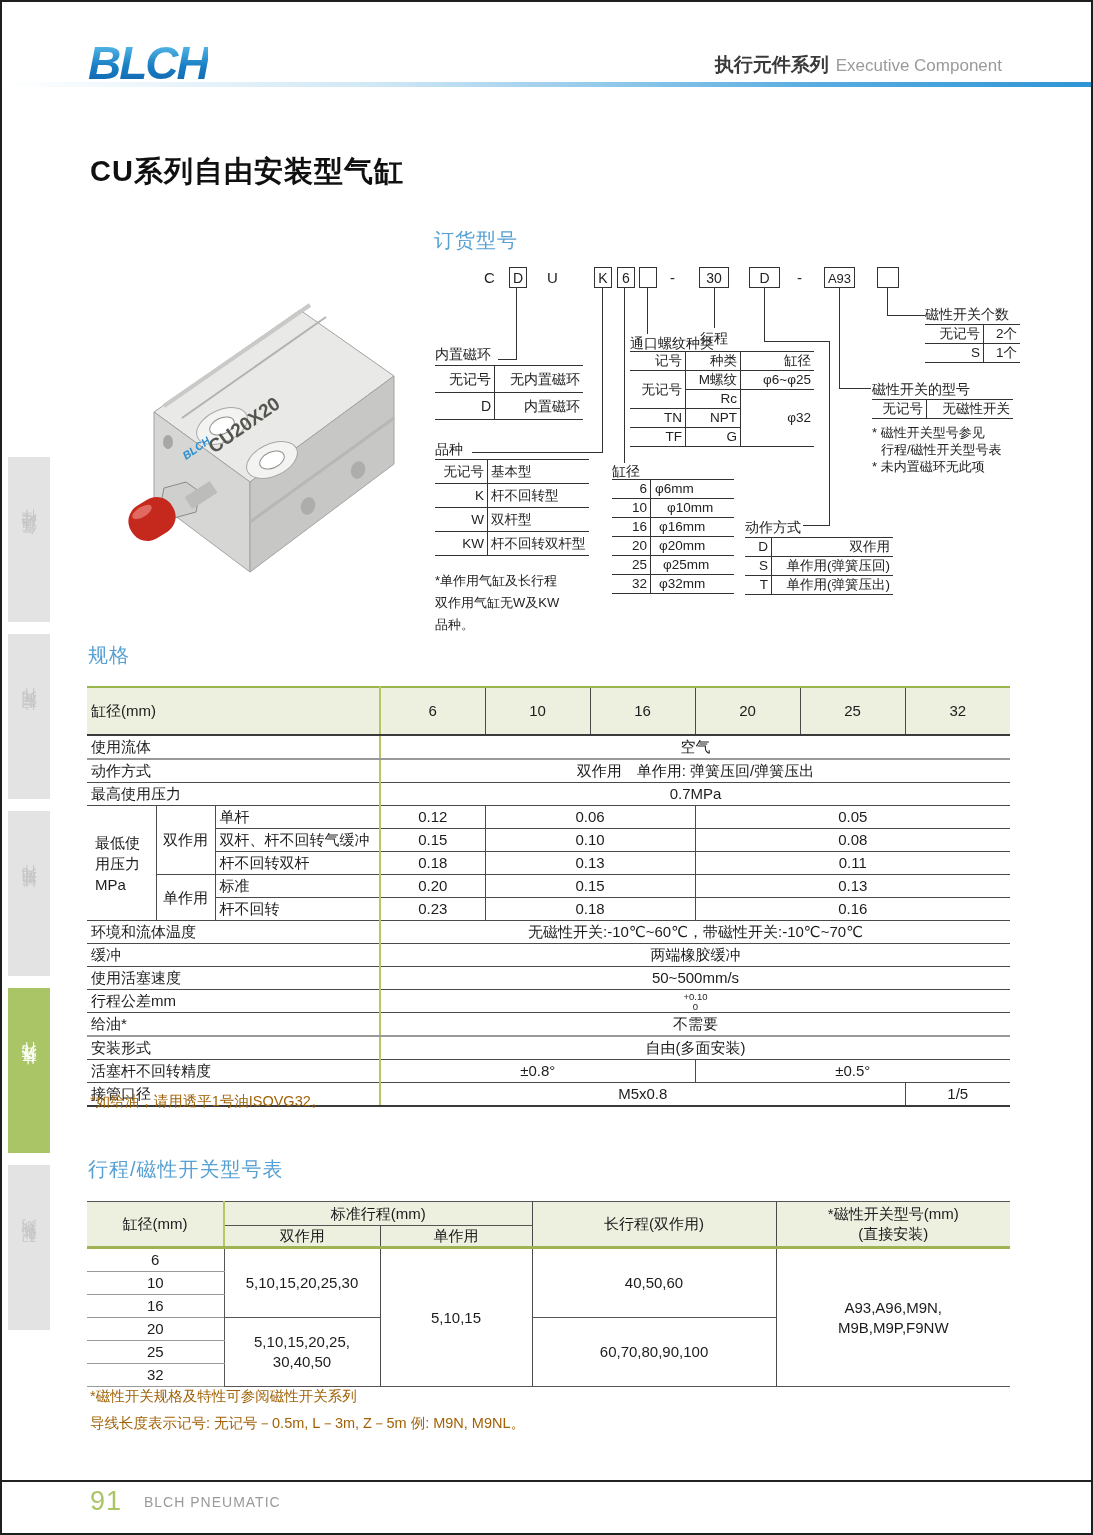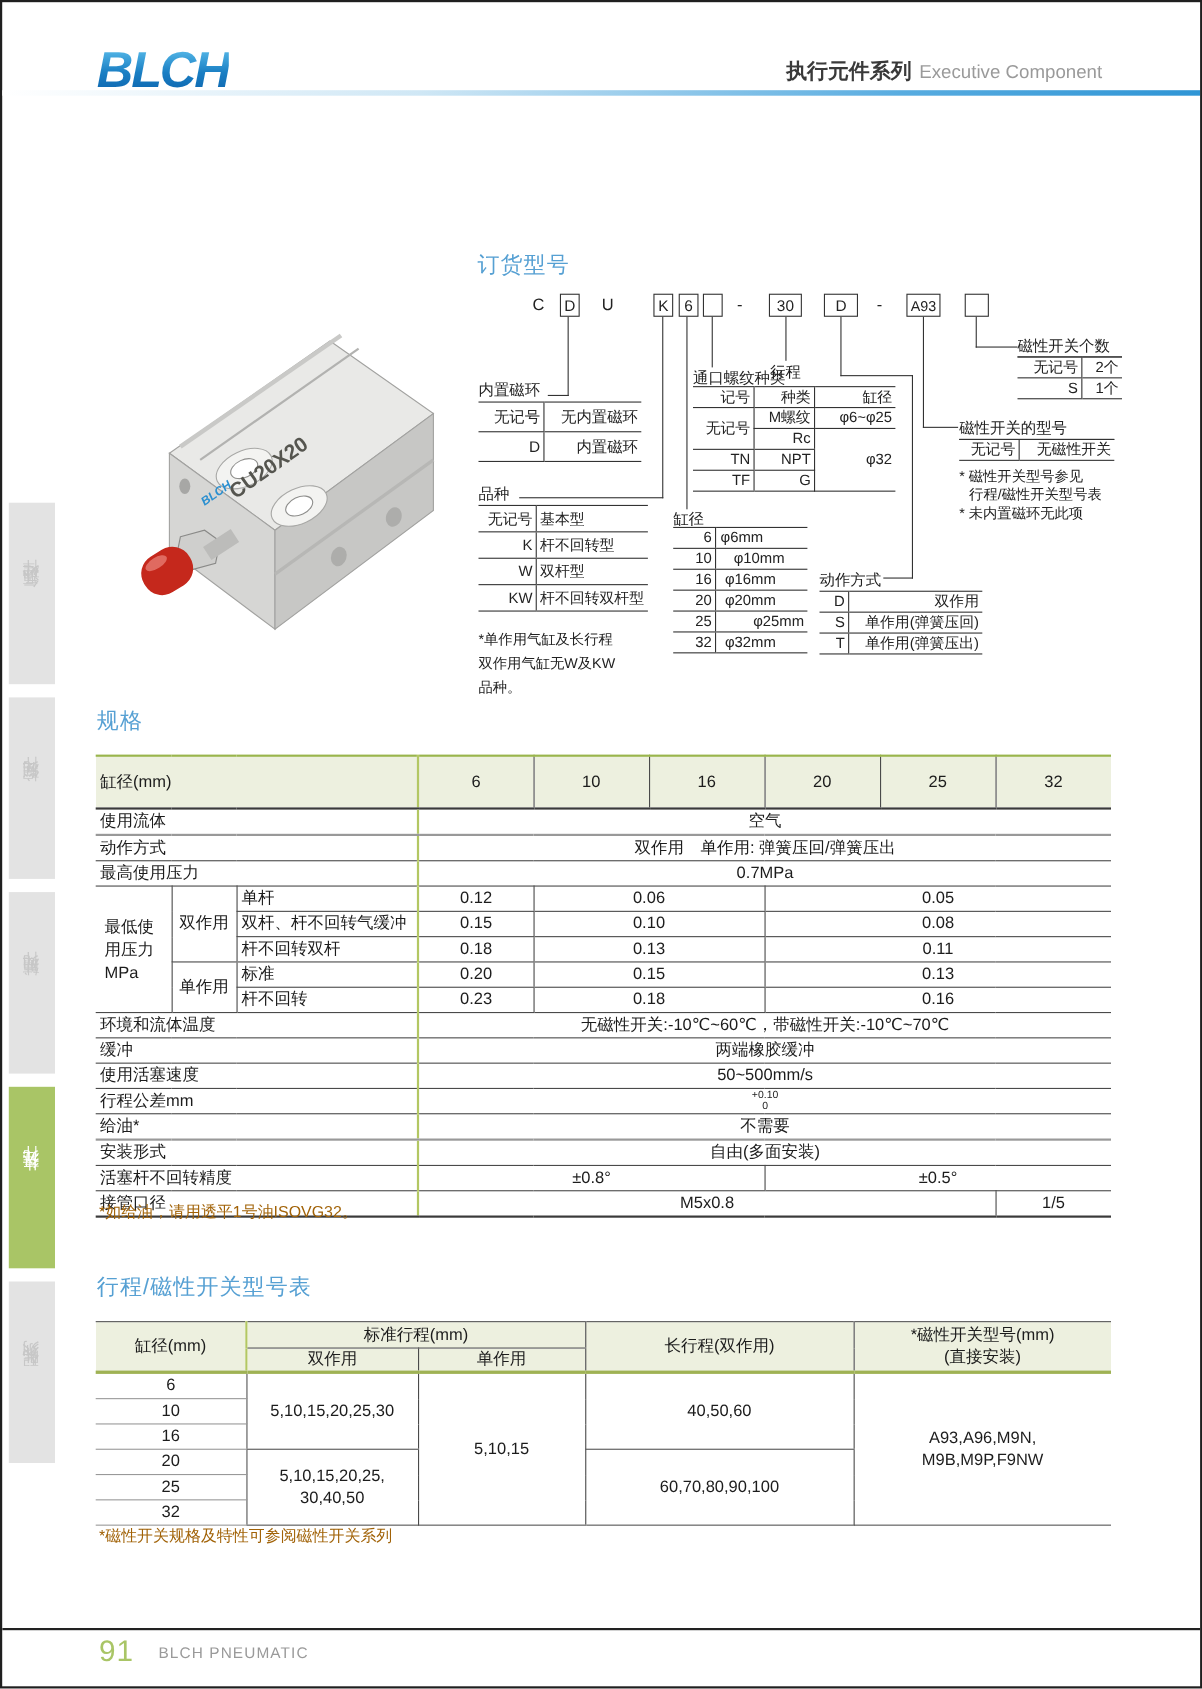--- a/index.html
+++ b/index.html
@@ -81,20 +81,21 @@
 </head>
 <body>
 
 <div class="page">
 
   <div class="abs logo" style="left:86px;top:34px;">BLCH</div>
   <div class="abs series" style="left:620px;top:50px;">
     <span class="cn">执行元件系列</span><span class="en">Executive Component</span>
   </div>
   <div class="abs grad-line"></div>
+  <div class="abs page-title" style="left:88px;top:150px;">CU系列自由安装型气缸</div>
 
   <div class="abs side-tab" style="top:455px;">
     <span>气源处理件</span>
     </div>
   <div class="abs side-tab" style="top:632px;">
     <span>控制元件</span>
     </div>
   <div class="abs side-tab" style="top:809px;">
     <span>辅助元件</span>
     </div>
@@ -251,21 +252,21 @@
         <tr>
               <td>16</td>
             <td class="bl" style="text-align:left;padding-left:8px;">φ16mm</td>
             </tr>
         <tr>
               <td>20</td>
             <td class="bl" style="text-align:left;padding-left:8px;">φ20mm</td>
             </tr>
         <tr>
               <td>25</td>
-            <td class="bl" style="text-align:right;padding-left:1px;">φ25mm</td>
+            <td class="bl" style="text-align:left;padding-left:12px;">φ25mm</td>
             </tr>
         <tr>
               <td>32</td>
             <td class="bl" style="text-align:left;padding-left:8px;">φ32mm</td>
             </tr>
       </tbody>
         </table>
     </div>
 
     <div class="mt-block" style="left:313px;top:291px;">
@@ -490,17 +491,18 @@
     <tr>
           <td class="bore">25</td>
         </tr>
     <tr>
           <td class="bore">32</td>
         </tr>
   </tbody>
     </table>
 
   <div class="abs footnote" style="left:88px;top:1385px;">*磁性开关规格及特性可参阅磁性开关系列</div>
+  <div class="abs footnote" style="left:88px;top:1412px;">导线长度表示记号: 无记号－0.5m, L－3m, Z－5m 例: M9N, M9NL。</div>
 
   <div class="abs footer-line"></div>
   <div class="abs page-num" style="left:88px;top:1484px;">91</div>
   <div class="abs brand" style="left:142px;top:1492px;">BLCH PNEUMATIC</div>
 </div>
 
 </body></html>

